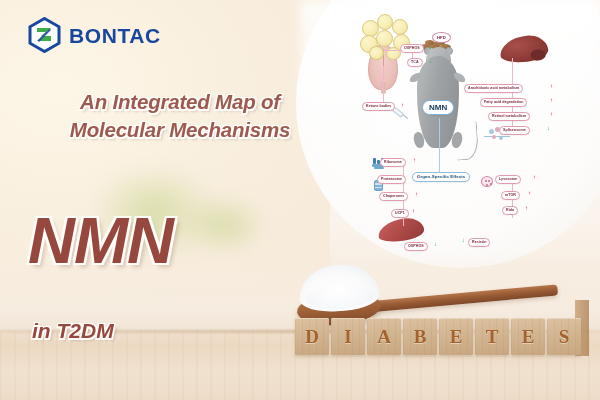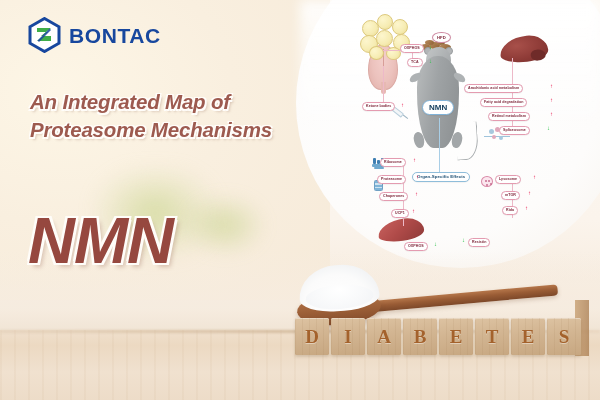--- a/index.html
+++ b/index.html
@@ -78,21 +78,21 @@
     position:absolute; left:30px; top:88px; width:300px;
     font-style:italic; font-weight:bold;
     color:#9d5a4f;
     font-size:20.5px; line-height:1.38;
     letter-spacing:-0.2px;
     text-shadow:
       1.6px 1.6px 0 #fffdfa, -1.4px -1.4px 0 #fffdfa,
       1.6px -1.4px 0 #fffdfa, -1.4px 1.6px 0 #fffdfa,
       2.6px 2.6px 2.4px rgba(150,105,90,.30);
   }
-  .headline .l { display:block; white-space:nowrap; }
+  .headline .l { display:block; white-space:nowrap;text-align:center; }
 
   .bigword {
     position:absolute; left:28px; top:208px;
     font-style:italic; font-weight:bold; font-size:65px; line-height:1;
     color:#96483f;
     letter-spacing:-1px;
     text-shadow:
       2.4px 2.4px 0 #fffdf9, -2.2px -2.2px 0 #fffdf9,
       2.4px -2.2px 0 #fffdf9, -2.2px 2.4px 0 #fffdf9,
       4px 4px 4px rgba(150,100,85,.32);
@@ -323,23 +323,24 @@
         <polygon points="16.5,1.5 31,9.8 31,26.2 16.5,34.5 2,26.2 2,9.8" fill="#ffffff" stroke="#17479e" stroke-width="3"></polygon>
         <path d="M9 11 L23 11 L13 19 L23 19 L23 24 L9 24 L20 15 L9 15 Z" fill="#3fae49"></path>
         <path d="M9.5 23.5 L21.5 11.5 L23 13 L11 25 Z" fill="#17479e" opacity=".85"></path>
       </svg>
     </span>
     <span class="logo-text">BONTAC</span>
   </div>
 
   <div class="headline">
     <span class="l">An Integrated Map of</span>
-    <span class="l">Proteasome Mechanisms</span>
+    <span class="l">Molecular Mechanisms</span>
   </div>
   <div class="bigword">NMN</div>
+  <div class="subword">in T2DM</div>
 
   <div id="diagram">
 
     <div class="organ brain"></div>
     <div class="brain-stem"></div>
     <div class="organ liver"></div>
     <div class="organ muscle"></div>
 
     <div class="adipose">
       <i class="fatcell" style="left:2px;top:6px;width:17px;height:17px;"></i>

